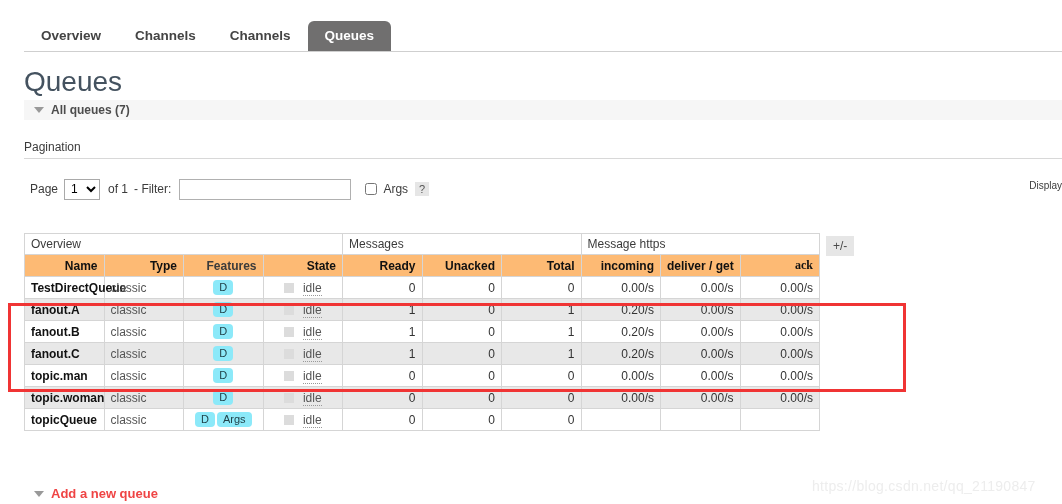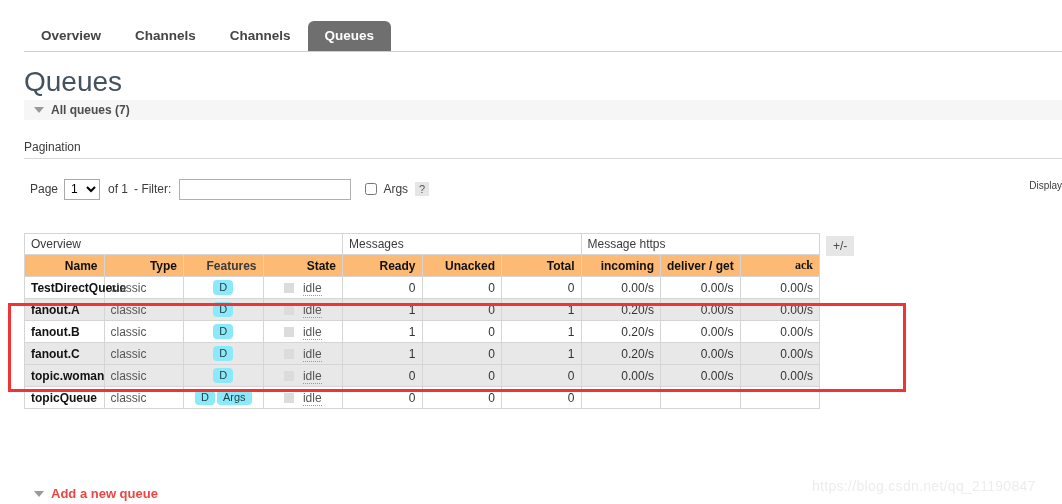--- a/index.html
+++ b/index.html
@@ -391,20 +391,32 @@
         <td class="qtype">classic</td>
         <td class="ctr"><span class="badge">D</span></td>
         <td class="state-cell ctr"><span class="state-box"></span><span class="state-text">idle</span></td>
         <td class="num qnum">1</td>
         <td class="num qnum">0</td>
         <td class="num qnum">1</td>
         <td class="num qnum">0.20/s</td>
         <td class="num qnum">0.00/s</td>
         <td class="num qnum">0.00/s</td>
       </tr>
+      <tr class="odd">
+        <td class="qname">topic.man</td>
+        <td class="qtype">classic</td>
+        <td class="ctr"><span class="badge">D</span></td>
+        <td class="state-cell ctr"><span class="state-box"></span><span class="state-text">idle</span></td>
+        <td class="num qnum">0</td>
+        <td class="num qnum">0</td>
+        <td class="num qnum">0</td>
+        <td class="num qnum">0.00/s</td>
+        <td class="num qnum">0.00/s</td>
+        <td class="num qnum">0.00/s</td>
+      </tr>
       <tr class="even">
         <td class="qname">topic.woman</td>
         <td class="qtype">classic</td>
         <td class="ctr"><span class="badge">D</span></td>
         <td class="state-cell ctr"><span class="state-box"></span><span class="state-text">idle</span></td>
         <td class="num qnum">0</td>
         <td class="num qnum">0</td>
         <td class="num qnum">0</td>
         <td class="num qnum">0.00/s</td>
         <td class="num qnum">0.00/s</td>

